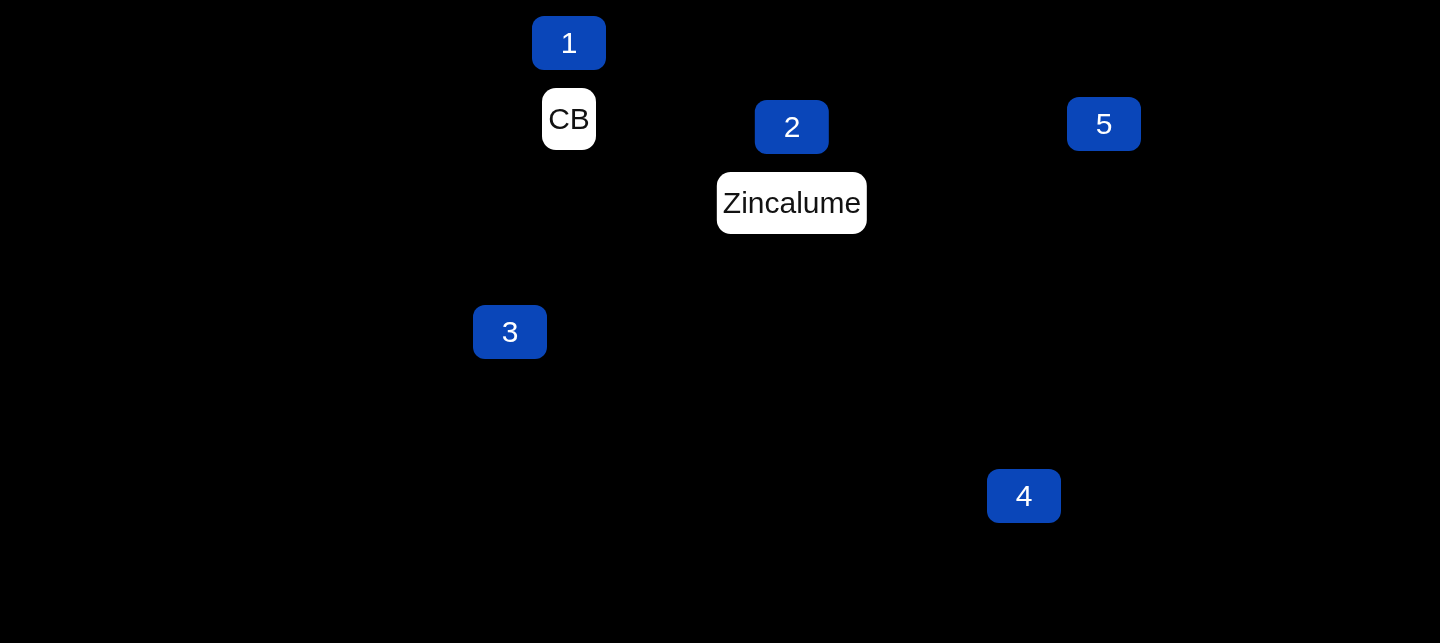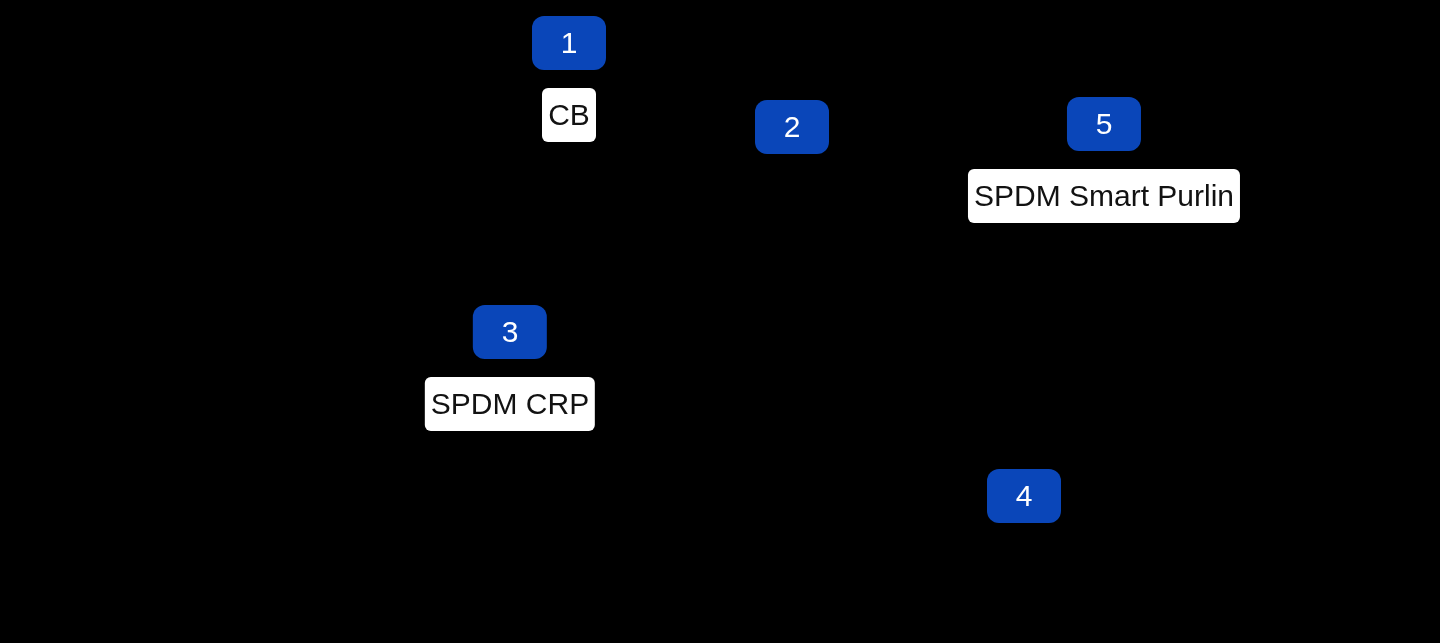--- a/index.html
+++ b/index.html
@@ -37,26 +37,26 @@
     border-radius: 12px;
     display: flex;
     align-items: center;
     justify-content: center;
     font-size: 30px;
     font-weight: 400;
     line-height: 1;
     cursor: pointer;
   }
   .caption {
-    height: 54px;
+    height: 62px;
     box-sizing: border-box;
     padding: 0 6px;
     background: var(--label-bg, #FFFFFF);
     color: var(--label-text, #121212);
-    border-radius: 6px;
+    border-radius: 14px;
     display: flex;
     align-items: center;
     justify-content: center;
     font-size: 30px;
     font-weight: 500;
     line-height: 1;
     white-space: nowrap;
   }
   
   .marker-1 { left: 569px;  top: 16px;  }
@@ -70,29 +70,28 @@
 
 <div class="canvas">
 
   <div class="marker marker-1">
     <div class="badge">1</div>
     <div class="caption">CB</div>
   </div>
 
   <div class="marker marker-2">
     <div class="badge">2</div>
+    <div class="caption">Zincalume</div>
   </div>
 
   <div class="marker marker-3">
     <div class="badge">3</div>
-    <div class="caption">SPDM CRP</div>
   </div>
 
   <div class="marker marker-4">
     <div class="badge">4</div>
   </div>
 
   <div class="marker marker-5">
     <div class="badge">5</div>
-    <div class="caption">SPDM Smart Purlin</div>
   </div>
 
 </div>
 
 </body></html>

